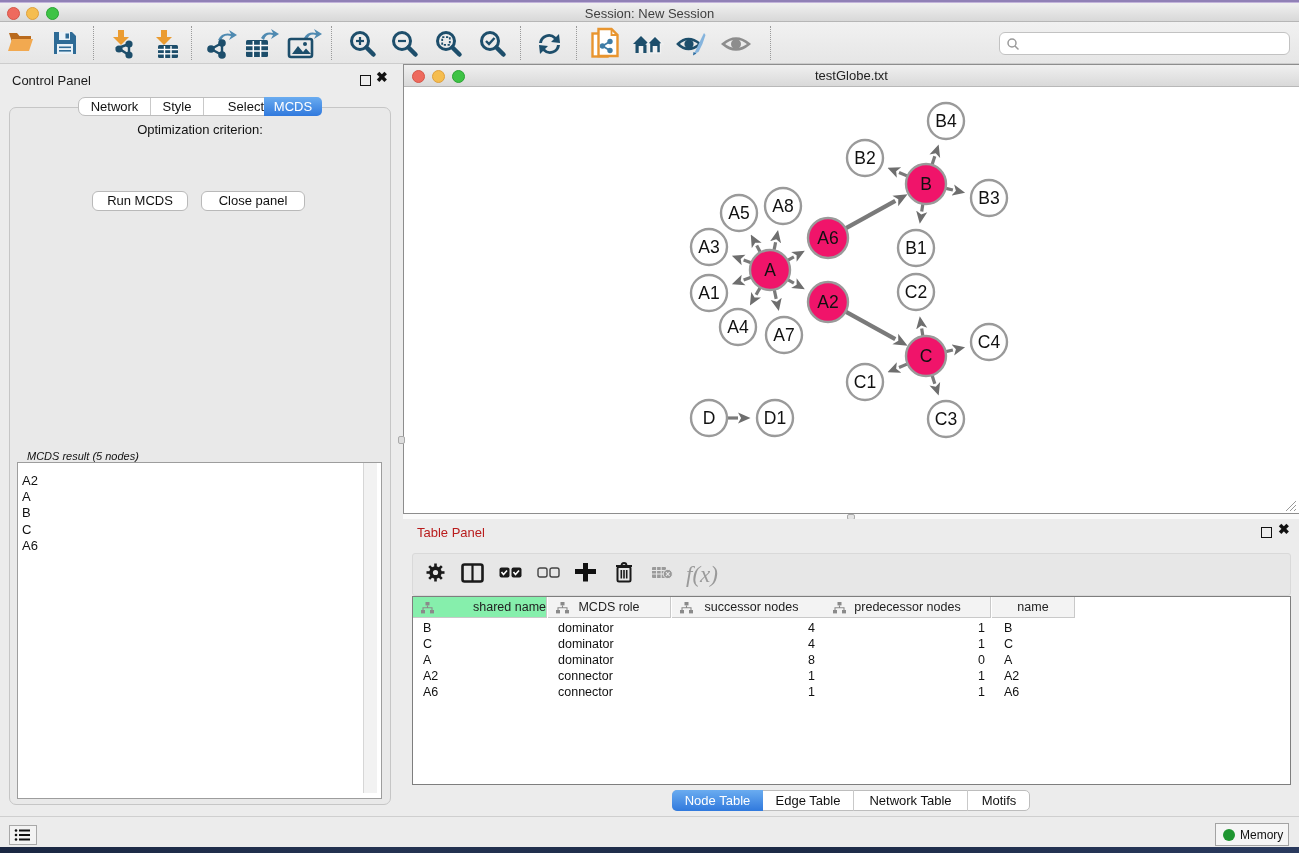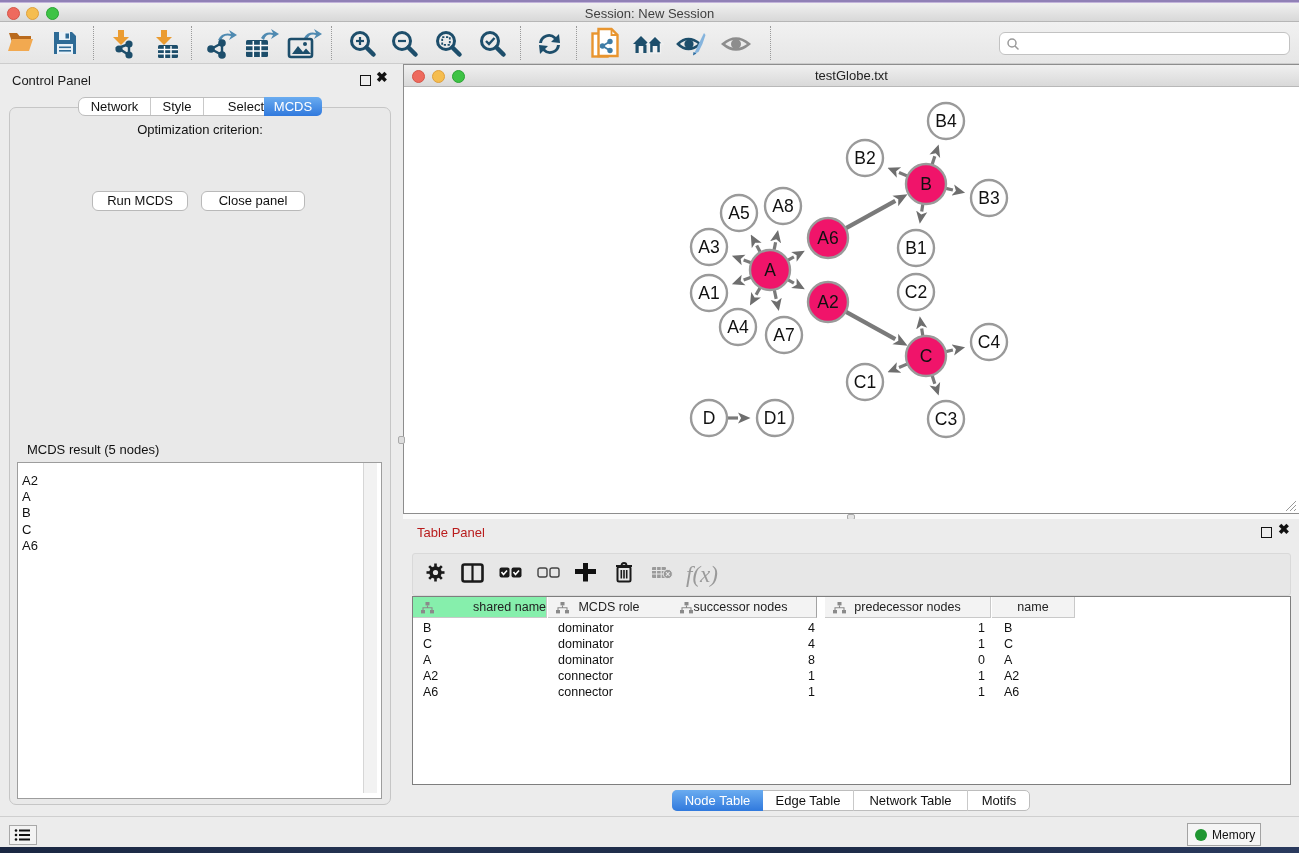--- a/index.html
+++ b/index.html
@@ -180,21 +180,21 @@
     <div class="abs" style="left:185px;top:-1px;width:58px;height:19px;text-align:center;line-height:19px;background:linear-gradient(#6aacf0,#3079dd);border-radius:0 5px 5px 0;color:#fff;">MCDS</div>
   </div>
 
   <div class="abs" style="left:0;top:58px;width:400px;text-align:center;font-size:13px;color:#111;">Optimization criterion:</div>
 
 
   <div class="abs" style="left:92px;top:127px;width:96px;height:20px;background:#fff;border:1px solid #b9b9b9;border-radius:6px;text-align:center;line-height:18px;font-size:13px;color:#111;">Run MCDS</div>
   <div class="abs" style="left:201px;top:127px;width:104px;height:20px;background:#fff;border:1px solid #b9b9b9;border-radius:6px;text-align:center;line-height:18px;font-size:13px;color:#111;">Close panel</div>
 
   <div class="abs" style="left:17px;top:398px;width:365px;height:337px;border:1px solid #9d9d9d;background:#fff;"></div>
-  <div class="abs" style="left:24px;top:378px;font-size:13px;color:#111;background:#e9e9e9;padding:0 3px;">MCDS result (5 nodes)</div>
+  <div class="abs" style="left:24px;top:386px;font-size:11px;color:#111;background:#e9e9e9;padding:0 3px;font-style:italic;">MCDS result (5 nodes)</div>
   <div class="abs" style="left:22px;top:409px;font-size:13px;color:#111;line-height:16.2px;">A2<br>A<br>B<br>C<br>A6</div>
   <div class="abs" style="left:363px;top:399px;width:14px;height:330px;background:#f2f2f2;border-left:1px solid #d6d6d6;"></div>
 </div>
 
 <div class="abs" id="netwin" style="left:403px;top:64px;width:896px;height:450px;background:#fff;border:1px solid #8d8d8d;border-right:none;">
   <div class="abs" style="left:0;top:0;width:895px;height:22px;background:linear-gradient(#f0f0f0,#d9d9d9);border-bottom:1px solid #b8b8b8;">
     <div class="tl" style="left:8px;top:5px;background:#ee6a5e;border:1px solid #d55548;"></div>
     <div class="tl" style="left:28px;top:5px;background:#f5bd4f;border:1px solid #dfa03c;"></div>
     <div class="tl" style="left:48px;top:5px;background:#3ec345;border:1px solid #2aa334;"></div>
     <div class="abs" style="left:0;width:895px;top:3px;text-align:center;font-size:13px;color:#222;">testGlobe.txt</div>
@@ -344,21 +344,21 @@
       <circle cx="15.8" cy="7" r="4.6" fill="#9a9a9a" stroke="#e7e7e7" stroke-width="1"></circle>
       <path d="M14 5.2 l3.6 3.6 M17.6 5.2 l-3.6 3.6" stroke="#e7e7e7" stroke-width="1.2"></path>
     </svg>
     <div class="abs" style="left:283px;top:43px;font-family:'Liberation Serif',serif;font-style:italic;font-size:23px;color:#9a9a9a;">f(x)</div>
   </div>
 
   <div class="abs" style="left:9px;top:77px;width:879px;height:189px;background:#fff;border:1px solid #7e7e7e;"></div>
   <div id="thead" style="position:absolute;left:10px;top:78px;height:21px;font-size:12.5px;color:#222;">
     <div class="abs" style="left:0;top:0;width:134px;height:21px;background:#86efac;border-right:1px solid #c9c9c9;border-bottom:1px solid #c9c9c9;text-align:right;line-height:21px;">shared name</div>
     <div class="abs" style="left:135px;top:0;width:123px;height:21px;background:#f3f3f3;border-right:1px solid #c9c9c9;border-bottom:1px solid #c9c9c9;text-align:center;line-height:21px;">MCDS role</div>
-    <div class="abs" style="left:252px;top:0;width:152px;height:21px;background:#f3f3f3;border-right:1px solid #a3a3a3;border-bottom:1px solid #c9c9c9;text-align:center;line-height:21px;">successor nodes</div>
+    <div class="abs" style="left:259px;top:0;width:164px;height:21px;background:#f3f3f3;border-right:5px solid #a3a3a3;border-bottom:1px solid #c9c9c9;text-align:center;line-height:21px;">successor nodes</div>
     <div class="abs" style="left:412px;top:0;width:166px;height:21px;background:#f3f3f3;border-right:1px solid #c9c9c9;border-bottom:1px solid #c9c9c9;text-align:center;line-height:21px;">predecessor nodes</div>
     <div class="abs" style="left:579px;top:0;width:83px;height:21px;background:#f3f3f3;border-right:1px solid #c9c9c9;border-bottom:1px solid #c9c9c9;text-align:center;line-height:21px;">name</div>
     <svg class="abs" style="left:8px;top:5px" width="13" height="12" viewBox="0 0 13 12">
         <g fill="#8a8a8a">
           <rect x="4.5" y="0" width="4" height="3.4"></rect>
           <rect x="0" y="8" width="4" height="3.4"></rect>
           <rect x="9" y="8" width="4" height="3.4"></rect>
           <path d="M6.5 3.4 v2.3 M2 8 v-2.3 h9 V8" stroke="#8a8a8a" fill="none" stroke-width="1.1"></path>
         </g>
       </svg>
@@ -432,19 +432,19 @@
           <line x1="9" y1="9" x2="20" y2="9"></line>
           <line x1="9" y1="13.5" x2="20" y2="13.5"></line>
         </g>
         <g fill="#111">
           <circle cx="6" cy="4.5" r="1.3"></circle>
           <circle cx="6" cy="9" r="1.3"></circle>
           <circle cx="6" cy="13.5" r="1.3"></circle>
         </g>
       </svg>
   </div>
-  <div class="abs" style="left:1187px;top:6px;width:74px;height:23px;background:#f5f5f5;border:1px solid #a3a3a3;">
+  <div class="abs" style="left:1215px;top:6px;width:74px;height:23px;background:#f5f5f5;border:1px solid #a3a3a3;">
     <div class="abs" style="left:7px;top:5px;width:12px;height:12px;border-radius:50%;background:#1f9631;"></div>
     <div class="abs" style="left:24px;top:4px;font-size:12px;color:#111;">Memory</div>
   </div>
 </div>
 
 <div class="abs" style="left:0;top:847px;width:1299px;height:6px;background:linear-gradient(90deg,#1a2742,#243352 30%,#1c2a46 60%,#2a3a5e);"></div>
 
 </body></html>

